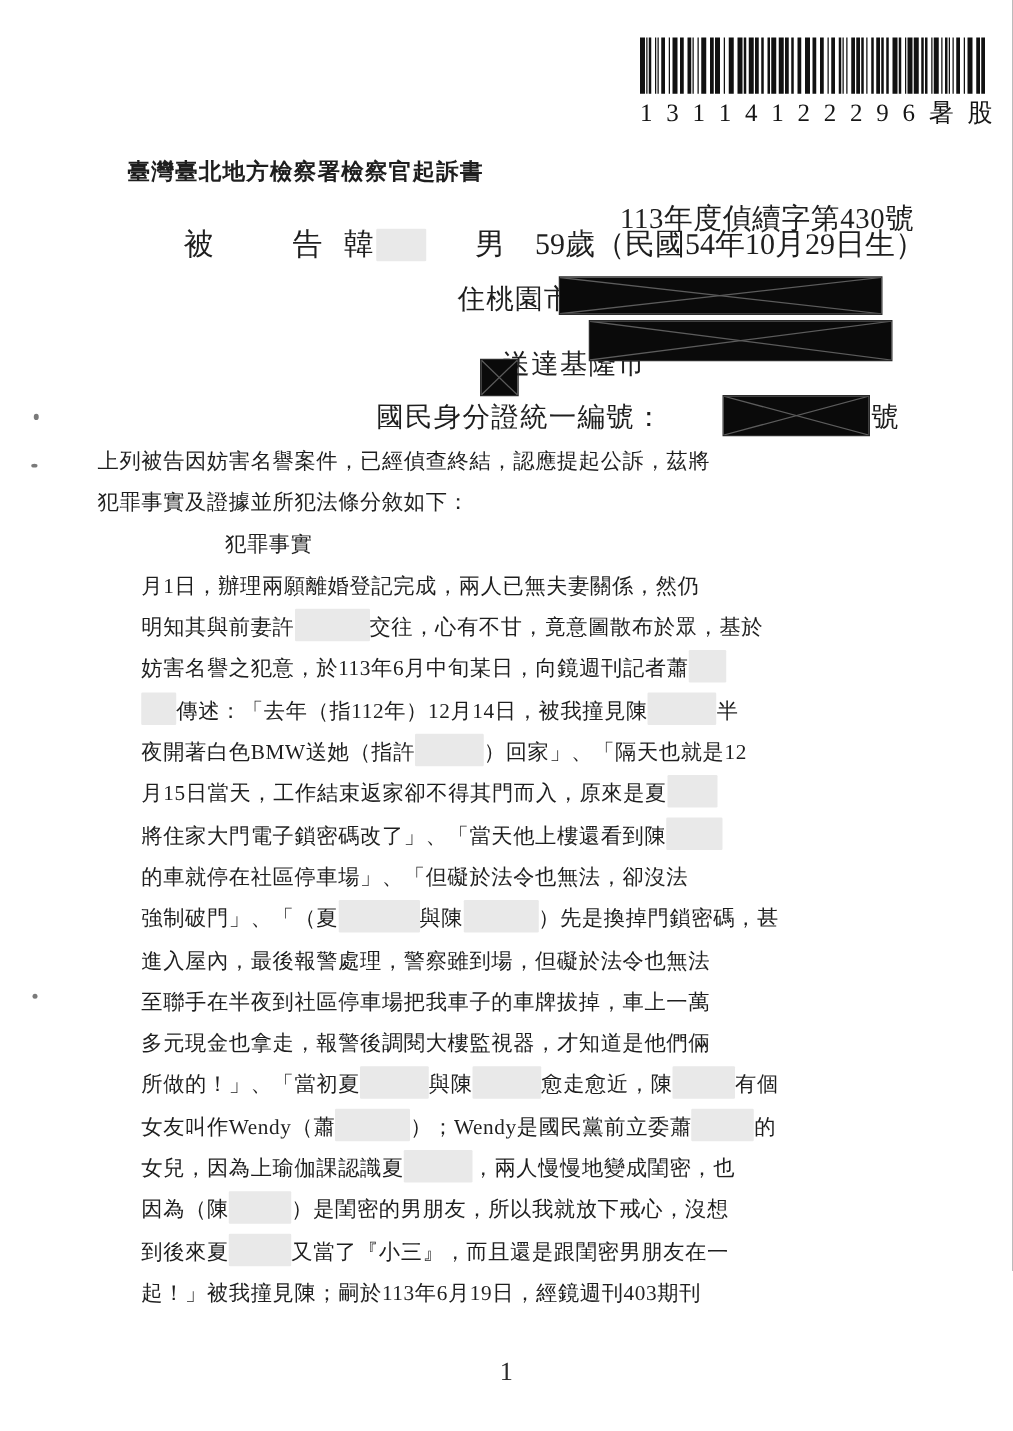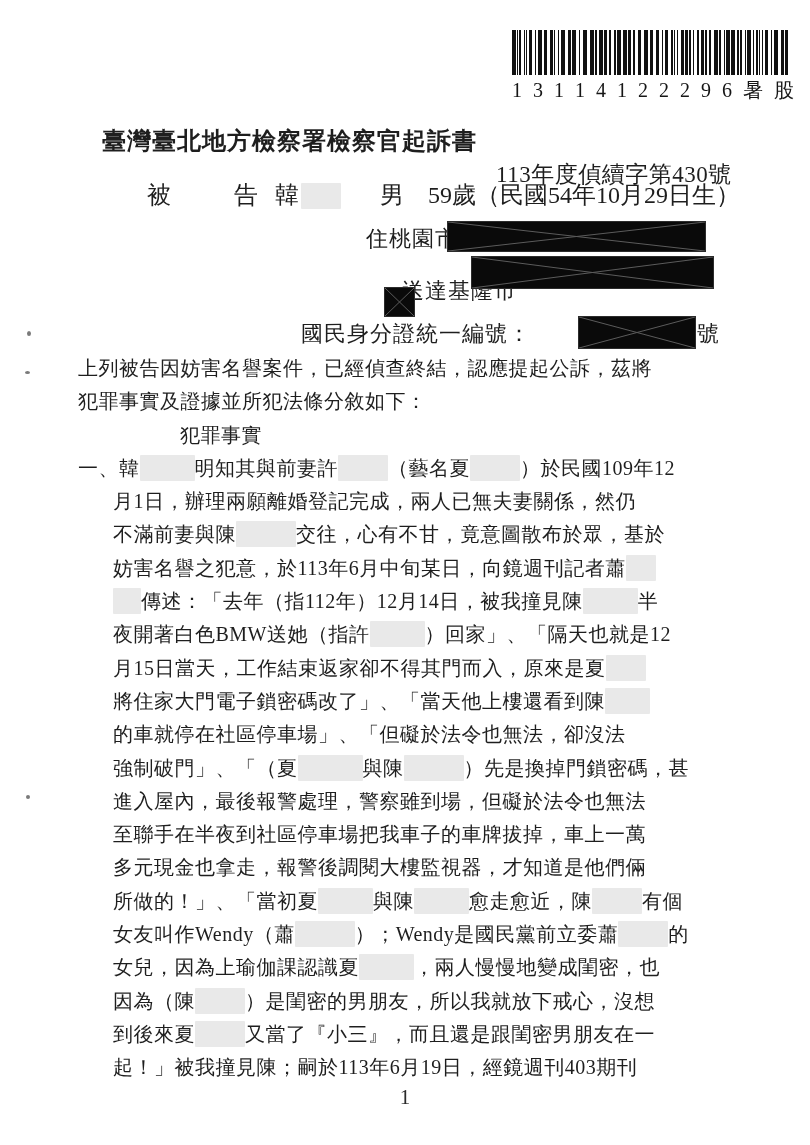--- a/index.html
+++ b/index.html
@@ -16,21 +16,21 @@
   .barcode{position:absolute;left:512px;top:30px;width:280px;height:72px;}
   .barcode-bars{position:relative;width:280px;height:45px;}
   .barcode-bars .bar{position:absolute;top:0;height:45px;background:#111;}
   .barcode-text{
     margin-top:2px;width:280px;text-align:center;
     font-size:20px;letter-spacing:3px;white-space:nowrap;color:#161616;
   }
   
   .title{
     position:absolute;left:102px;top:125px;margin:0;
-    font-size:24px;font-weight:700;letter-spacing:1px;white-space:nowrap;
+    font-size:18px;font-weight:700;letter-spacing:1px;white-space:nowrap;
   }
   .case-number{
     position:absolute;left:496px;top:159px;
     font-size:23px;letter-spacing:0.5px;white-space:nowrap;
   }
   
   .def-line{position:absolute;left:147px;top:179px;font-size:24px;white-space:nowrap;}
   .def-line .g1{margin-right:63px;}
   .def-line .g2{margin-right:17px;}
   .def-line .g3{margin-right:2px;}
@@ -40,21 +40,21 @@
   
   .redact-black{position:absolute;background:#0a0a0a;outline:1px solid #2c2c2c;}
   .redact-black svg{display:block;width:100%;height:100%;}
   
   .redact-gray{
     display:inline-block;height:26px;background:#e9e9e9;
     vertical-align:-6px;border-radius:1px;
   }
   
   .body-lines{position:absolute;left:78px;top:352px;width:672px;}
-  .bline{height:33.3px;line-height:33.3px;font-size:20px;letter-spacing:0.5px;white-space:nowrap;}
+  .bline{height:33.3px;line-height:33.3px;font-size:17px;letter-spacing:0.5px;white-space:nowrap;}
   .bline.indent-1{padding-left:35px;}
   .bline.indent-2{padding-left:102px;}
   
   .page-number{
     position:absolute;left:0;top:1085px;width:810px;
     text-align:center;font-size:21px;color:#2a2a2a;
   }
   
   .speck{position:absolute;background:#7a7a7a;border-radius:50%;}
 </style>
@@ -165,23 +165,22 @@
     <svg viewBox="0 0 100 100" preserveAspectRatio="none" xmlns="http://www.w3.org/2000/svg">
       <line x1="0" y1="0" x2="100" y2="100" stroke="#5c5c5c" stroke-width="1" vector-effect="non-scaling-stroke"></line>
       <line x1="0" y1="100" x2="100" y2="0" stroke="#5c5c5c" stroke-width="1" vector-effect="non-scaling-stroke"></line>
     </svg>
   </div>
 
   <div class="body-lines">
       <div class="bline indent-0"><span>上列被告因妨害名譽案件，已經偵查終結，認應提起公訴，茲將</span></div>
       <div class="bline indent-0"><span>犯罪事實及證據並所犯法條分敘如下：</span></div>
       <div class="bline indent-2"><span>犯罪事實</span></div>
-      <div class="bline indent-0"><span>一、韓</span><span class="redact-gray" style="width: 55px;"></span><span>明知其與前妻許</span><span class="redact-gray" style="width: 50px;"></span><span>（藝名夏</span><span class="redact-gray" style="width: 50px;"></span><span>）於民國109年12</span></div>
       <div class="bline indent-1"><span>月1日，辦理兩願離婚登記完成，兩人已無夫妻關係，然仍</span></div>
-      <div class="bline indent-1"><span>不滿前妻與陳</span><span class="redact-gray" style="width: 60px;"></span><span>交往，心有不甘，竟意圖散布於眾，基於</span></div>
+      <div class="bline indent-1"><span>明知其與前妻許</span><span class="redact-gray" style="width: 60px;"></span><span>交往，心有不甘，竟意圖散布於眾，基於</span></div>
       <div class="bline indent-1"><span>妨害名譽之犯意，於113年6月中旬某日，向鏡週刊記者蕭</span><span class="redact-gray" style="width: 30px;"></span></div>
       <div class="bline indent-1"><span class="redact-gray" style="width: 28px;"></span><span>傳述：「去年（指112年）12月14日，被我撞見陳</span><span class="redact-gray" style="width: 55px;"></span><span>半</span></div>
       <div class="bline indent-1"><span>夜開著白色BMW送她（指許</span><span class="redact-gray" style="width: 55px;"></span><span>）回家」、「隔天也就是12</span></div>
       <div class="bline indent-1"><span>月15日當天，工作結束返家卻不得其門而入，原來是夏</span><span class="redact-gray" style="width: 40px;"></span></div>
       <div class="bline indent-1"><span>將住家大門電子鎖密碼改了」、「當天他上樓還看到陳</span><span class="redact-gray" style="width: 45px;"></span></div>
       <div class="bline indent-1"><span>的車就停在社區停車場」、「但礙於法令也無法，卻沒法</span></div>
       <div class="bline indent-1"><span>強制破門」、「（夏</span><span class="redact-gray" style="width: 65px;"></span><span>與陳</span><span class="redact-gray" style="width: 60px;"></span><span>）先是換掉門鎖密碼，甚</span></div>
       <div class="bline indent-1"><span>進入屋內，最後報警處理，警察雖到場，但礙於法令也無法</span></div>
       <div class="bline indent-1"><span>至聯手在半夜到社區停車場把我車子的車牌拔掉，車上一萬</span></div>
       <div class="bline indent-1"><span>多元現金也拿走，報警後調閱大樓監視器，才知道是他們倆</span></div>

